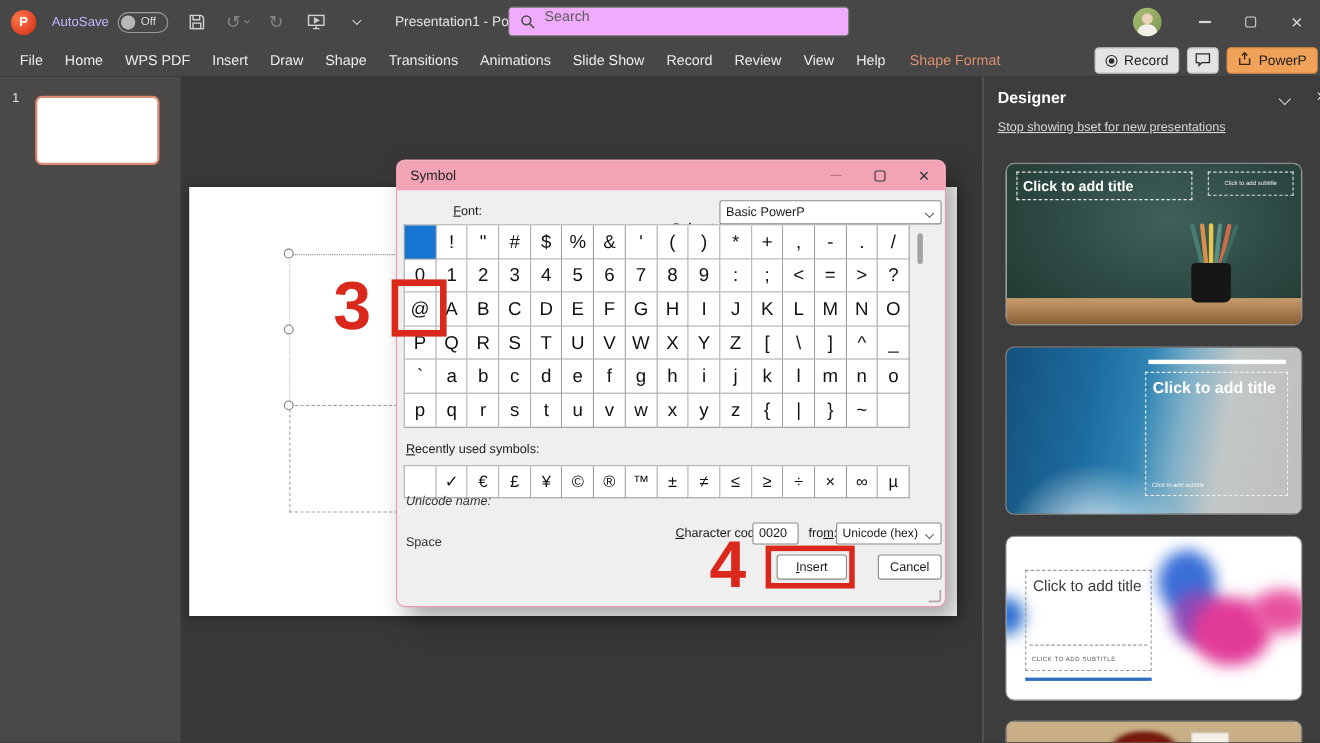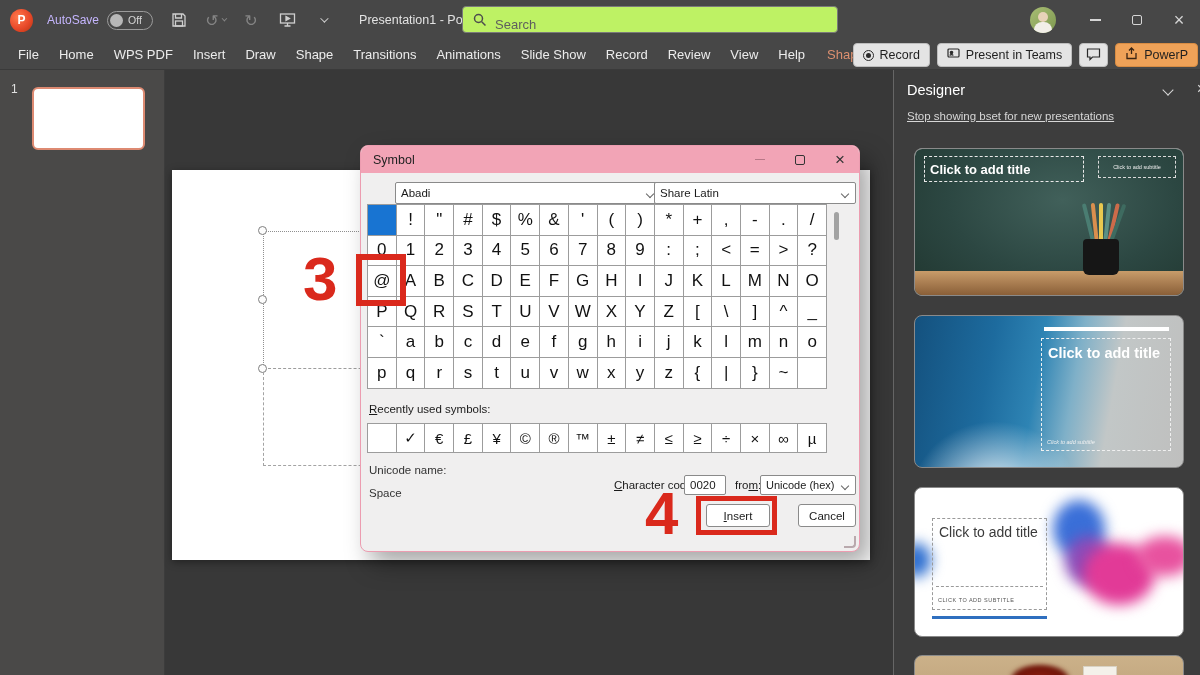--- a/index.html
+++ b/index.html
@@ -12,21 +12,21 @@
   .pp-icon { width:23px; height:23px; margin-left:10px; border-radius:50%; background:radial-gradient(circle at 35% 35%, #ff7a4d, #e8492a 55%, #b53310); color:#fff; font-weight:bold; font-size:12px; display:flex; align-items:center; justify-content:center; }
   .autosave-label { color:#c4b5fd; font-size:12px; margin-left:14px; }
   .toggle { width:46px; height:19px; border:1px solid #9b9b9b; border-radius:10px; margin-left:8px; display:flex; align-items:center; padding:0 5px 0 2px; gap:5px; }
   .toggle .knob { width:13px; height:13px; border-radius:50%; background:#b8b8b8; }
   .toggle .state { color:#d6d6d6; font-size:10.5px; }
   .tb-ico { margin-left:16px; display:flex; align-items:center; justify-content:center; width:20px; height:20px; color:#cfcfcf; }
   .tb-ico svg { display:block; }
   .dim { opacity:.45; }
   .chev { display:inline-block; width:6px; height:6px; border-right:1.5px solid #cfcfcf; border-bottom:1.5px solid #cfcfcf; transform:rotate(45deg) translateY(-2px); }
   .doc-title { color:#e2e2e2; font-size:12.5px; margin-left:26px; white-space:nowrap; }
-  .searchbox { position:absolute; left:462px; top:6px; width:376px; height:27px; background:#bef264; border:1px solid #7a7a7a; border-radius:4px; display:flex; align-items:flex-end; padding-left:32px; }
+  .searchbox { position:absolute; left:462px; top:6px; width:310px; height:27px; background:#f0abfc; border:1px solid #7a7a7a; border-radius:4px; display:flex; align-items:flex-start; padding-left:32px; }
   .searchbox .mag { position:absolute; left:10px; top:6px; }
   .searchbox .ph { color:#5e5e5e; font-size:13px; }
   .tb-right { position:absolute; right:0; top:0; height:40px; display:flex; align-items:center; }
   .avatar { width:26px; height:26px; border-radius:50%; background:linear-gradient(135deg,#a9bd74,#7d984f); position:relative; overflow:hidden; }
   .avatar .head { position:absolute; left:8px; top:5px; width:10px; height:10px; border-radius:50%; background:#e8d2b8; }
   .avatar .torso { position:absolute; left:4px; top:15px; width:18px; height:12px; border-radius:8px 8px 0 0; background:#f2efe8; }
   .win-btn { width:42px; height:40px; display:flex; align-items:center; justify-content:center; color:#d6d6d6; }
   .win-min { width:11px; height:1.5px; background:#d6d6d6; }
   .win-max { width:10px; height:10px; border:1.2px solid #d6d6d6; border-radius:2px; }
   .win-close { font-size:18px; line-height:1; }
@@ -51,21 +51,21 @@
   .editor { position:absolute; left:165px; top:70px; width:728px; height:605px; background:#383838; }
   .canvas { position:absolute; left:7px; top:100px; width:698px; height:390px; background:#fff; box-shadow:0 2px 8px rgba(0,0,0,.4); }
   .ph1 { position:absolute; left:91px; top:61px; width:330px; height:138px; border-top:1.5px dotted #8f8f8f; border-left:1.5px dotted #8f8f8f; border-bottom:1.5px dashed #9d9d9d; }
   .handle { position:absolute; width:9px; height:9px; border-radius:50%; background:#fdfdfd; border:1.5px solid #7f7f7f; left:-6px; }
   .ph2 { position:absolute; left:91px; top:202px; width:330px; height:94px; border-left:1.5px dashed #a3a3a3; border-bottom:1.5px dashed #a3a3a3; }
   .notes-bar { position:absolute; left:0; top:585px; width:728px; height:20px; border-top:1px solid #5e5e5e; background:#414141; }
   .notes-text { position:absolute; left:11px; top:7px; color:#c9c9c9; font-size:13px; }
 
   
   .designer { position:absolute; left:893px; top:70px; width:307px; height:605px; background:#3d3d3d; border-left:1px solid #666; overflow:hidden; }
-  .dz-title { position:absolute; left:13px; top:12px; color:#fff; font-size:14.5px; font-weight:normal; }
+  .dz-title { position:absolute; left:13px; top:12px; color:#fff; font-size:14.5px; font-weight:bold; }
   .dz-chev { position:absolute; right:28px; top:16px; width:8px; height:8px; border-right:1.7px solid #d6d6d6; border-bottom:1.7px solid #d6d6d6; transform:rotate(45deg); }
   .dz-close { position:absolute; right:-6px; top:10px; color:#d6d6d6; font-size:16px; }
   .dz-link { position:absolute; left:13px; top:40px; color:#d6d6d6; font-size:11.5px; text-decoration:underline; }
   .dthumb { position:absolute; left:20px; width:270px; border:1px solid #8a8a8a; border-radius:8px; overflow:hidden; background:#fff; }
   
   .t1 { top:78px; height:148px; }
   .t1 .board { position:absolute; inset:0; background:radial-gradient(ellipse at 55% 35%, #41605a, #2c4742 55%, #20362f); }
   .t1 .desk { position:absolute; left:0; right:0; bottom:0; height:24px; background:linear-gradient(#c89c6a,#8a5f38); }
   .t1 .cup { position:absolute; left:168px; bottom:20px; width:36px; height:36px; background:#161616; border-radius:4px 4px 6px 6px; }
   .pencil { position:absolute; width:4px; height:44px; bottom:48px; border-radius:2px; }
@@ -196,30 +196,20 @@
         <span class="rtab">Review</span>
         <span class="rtab">View</span>
         <span class="rtab">Help</span>
       </div>
     <span class="rtab-context">Shape Format</span>
     <div class="ribbon-right">
       <div class="rr-btn">
         <span class="rec-dot"></span>
         <span>Record</span>
       </div>
-      <div class="rr-btn">
-        <span>
-          <svg width="13" height="13" viewBox="0 0 13 13" fill="none" stroke="#2b2b2b" stroke-width="1.2">
-              <rect x="1" y="2" width="11" height="8" rx="1"></rect>
-              <circle cx="4.5" cy="5.5" r="1.2" fill="#2b2b2b"></circle>
-              <path d="M2.8 8.5c.4-1.2 3-1.2 3.4 0"></path>
-            </svg>
-        </span>
-        <span>Present in Teams</span>
-      </div>
       <div class="rr-btn" style="padding:0 6px;">
         <span>
           <svg width="15" height="14" viewBox="0 0 15 14" fill="none" stroke="#2b2b2b" stroke-width="1.2">
               <path d="M1.5 2h12v8h-7l-2.5 2.5V10h-2.5z"></path>
             </svg>
         </span>
       </div>
       <div class="rr-btn share-btn">
         <span>
           <svg width="13" height="13" viewBox="0 0 13 13" fill="none" stroke="#3a2413" stroke-width="1.3">
@@ -305,27 +295,23 @@
     <div class="dlg-head">
       <span class="dlg-title">Symbol</span>
       <div class="dlg-controls">
         <div class="dlg-min"></div>
         <div class="dlg-max"></div>
         <div class="dlg-close">×</div>
       </div>
     </div>
 
     <span class="fld-label" style="left:7px;top:40px;padding-left:44px;"><span class="u">F</span><span>ont:</span></span>
-    <div class="combo" style="left:34px;top:36px;width:266px;">
-      <span>Abadi</span>
-      <span class="cv"></span>
-    </div>
     <span class="fld-label" style="left:250px;top:56px;font-weight:bold;"><span>S</span><span class="u">u</span><span>bset:</span></span>
     <div class="combo" style="left:293px;top:36px;width:202px;">
-      <span>Share Latin</span>
+      <span>Basic PowerP</span>
       <span class="cv"></span>
     </div>
 
     <div class="sym-grid">
         <div class="scell sel"></div>
         <div class="scell">!</div>
         <div class="scell">"</div>
         <div class="scell">#</div>
         <div class="scell">$</div>
         <div class="scell">%</div>
@@ -437,21 +423,21 @@
         <div class="scell rcell">±</div>
         <div class="scell rcell">≠</div>
         <div class="scell rcell">≤</div>
         <div class="scell rcell">≥</div>
         <div class="scell rcell">÷</div>
         <div class="scell rcell">×</div>
         <div class="scell rcell">∞</div>
         <div class="scell rcell">µ</div>
       </div>
 
-    <span class="fld-label" style="left:8px;top:318px;color:#333;">Unicode name:</span>
+    <span class="fld-label" style="left:8px;top:304px;color:#333;font-style:italic;">Unicode name:</span>
     <span class="fld-label" style="left:8px;top:341px;color:#333;">Space</span>
 
     <span class="fld-label" style="left:253px;top:333px;"><span class="u">C</span><span>haracter code:</span></span>
     <div class="txtfield" style="left:323px;top:329px;width:42px;">
       <span>0020</span>
     </div>
     <span class="fld-label" style="left:374px;top:333px;"><span>fro</span><span class="u">m</span><span>:</span></span>
     <div class="combo" style="left:399px;top:329px;width:96px;height:20px;font-size:11px;">
       <span>Unicode (hex)</span>
       <span class="cv" style="top:7px;"></span>

